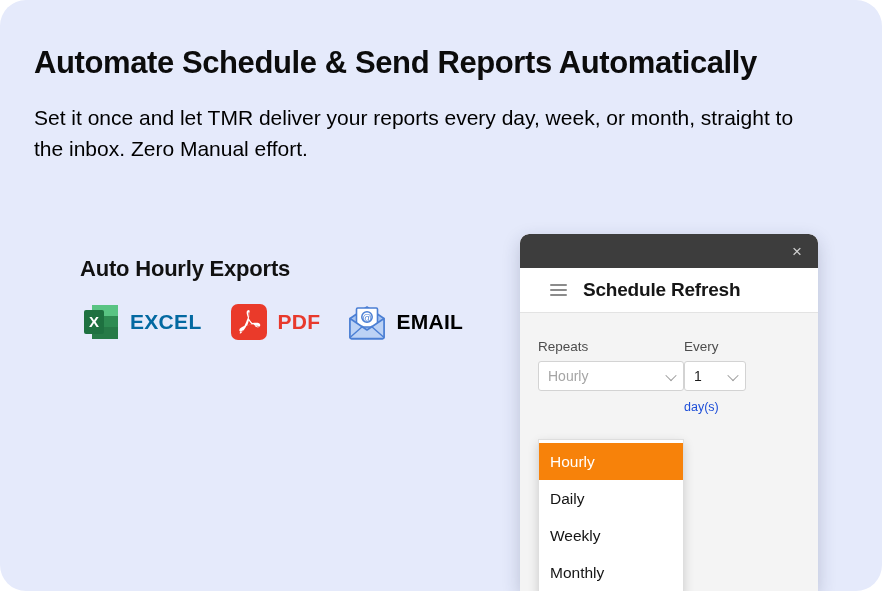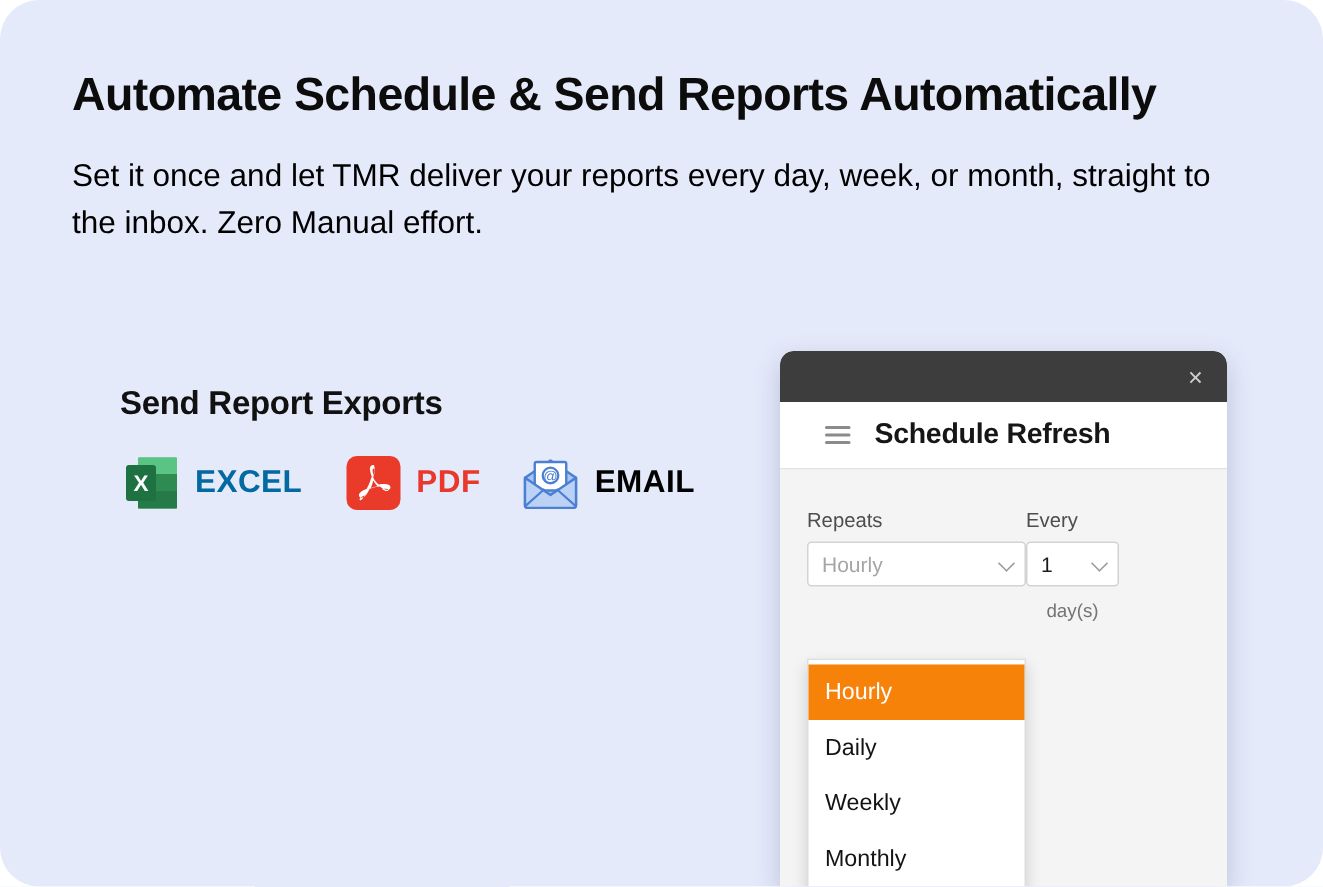--- a/index.html
+++ b/index.html
@@ -19,21 +19,21 @@
     height: 591px;
     background: #e5eafb;
     border-radius: 26px;
     overflow: hidden;
     box-sizing: border-box;
   }
 
   
   .hero {
     position: absolute;
-    left: 48px;
+    left: 34px;
     top: 44px;
     width: 800px;
   }
   .hero-title {
     margin: 0;
     font-family: "Liberation Sans", sans-serif;
     font-size: 31px;
     font-weight: bold;
     letter-spacing: -0.4px;
     color: #0c0c0c;
@@ -193,22 +193,21 @@
     position: absolute;
     left: 0; top: 0;
     width: 7px; height: 7px;
     border-right: 1.6px solid #9c9c9c;
     border-bottom: 1.6px solid #9c9c9c;
     transform: rotate(45deg) translate(-1px,-1px);
   }
   .unit-text {
     padding-top: 9px;
     font-size: 12.5px;
-    color: #737373;
-    text-align: center;
+    color: #1d4ed8;
   }
 
   
   .dropdown {
     position: absolute;
     left: 18px;
     top: 126px;
     width: 146px;
     background: #ffffff;
     border: 1px solid #dedede;
@@ -236,21 +235,21 @@
 <body>
 
 <div class="page-card">
 
   <div class="hero">
     <h1 class="hero-title">Automate Schedule &amp; Send Reports Automatically</h1>
     <p class="hero-sub">Set it once and let TMR deliver your reports every day, week, or month, straight to the inbox. Zero Manual effort.</p>
   </div>
 
   <div class="exports">
-    <h2 class="exports-title">Send Report Exports</h2>
+    <h2 class="exports-title">Auto Hourly Exports</h2>
 
     <div class="exports-row">
 
       <div class="export-item">
         <span>
           <svg class="icon-box" viewBox="0 0 42 42" xmlns="http://www.w3.org/2000/svg">
             <rect x="12" y="4" width="26" height="34" rx="1.5" fill="#4caf72"></rect>
             <rect x="12" y="4" width="26" height="11" fill="#59c483"></rect>
             <rect x="12" y="15" width="26" height="11" fill="#2e8b52"></rect>
             <rect x="12" y="26" width="26" height="12" fill="#267a47"></rect>

